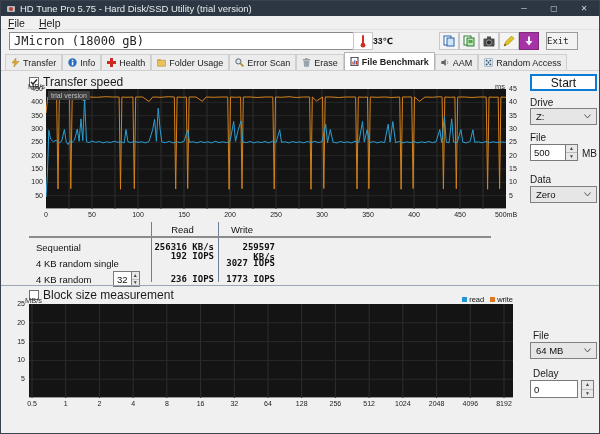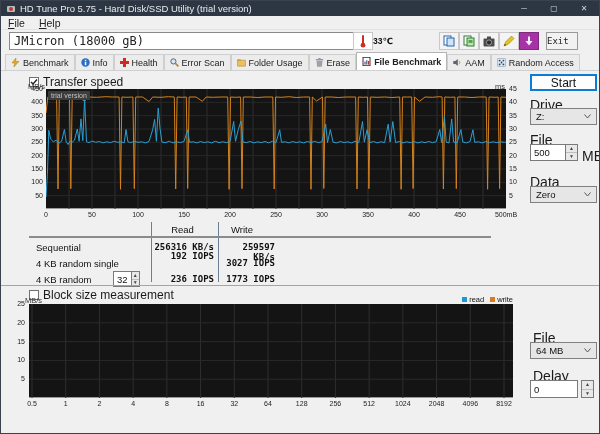--- a/index.html
+++ b/index.html
@@ -53,21 +53,21 @@
   .hline2{position:absolute;height:2px;background:#8b8b8b;}
   
   .spin{position:absolute;display:flex;}
   .spin .val{background:#fff;border:1px solid #7a7a7a;font-size:9.5px;display:flex;align-items:center;padding:0 3px;color:#111;flex:1;}
   .spin .arrows{width:12px;display:flex;flex-direction:column;border:1px solid #7a7a7a;border-left:none;}
   .spin .arrows div{flex:1;background:#e8e8e8;display:flex;align-items:center;justify-content:center;font-size:5px;color:#444;line-height:1;}
   .spin .arrows div:first-child{border-bottom:1px solid #bdbdbd;}
   .dd{position:absolute;background:#e6e6e6;border:1px solid #808080;font-size:9.5px;color:#111;
     display:flex;align-items:center;padding:0 5px;}
   .dd svg{margin-left:auto;}
-  .panel-label{position:absolute;font-size:14px;color:#1a1a1a;}
+  .panel-label{position:absolute;font-size:10px;color:#1a1a1a;}
   .start-btn{position:absolute;left:529px;top:3px;width:67px;height:17px;background:#fdfdfd;border:2px solid #0b7bd4;
     font-size:12px;color:#111;display:flex;align-items:center;justify-content:center;}
   .legend{position:absolute;left:430px;top:224px;width:82px;display:flex;justify-content:flex-end;gap:6px;
     font-size:7.5px;color:#111;align-items:center;}
   .legend .sq{width:5px;height:5px;display:inline-block;margin-right:2px;}
   .legend span{display:flex;align-items:center;}
 </style>
 </head>
 <body>
 
@@ -140,50 +140,50 @@
     <div class="exit-btn">
         <span>Exit</span>
       </div>
   </div>
 
   <div class="tabbar">
     <div class="tab">
       <svg width="9" height="9" viewBox="0 0 9 9">
           <polygon points="5,0 1,5 3.8,5 2.8,9 8,3.4 4.6,3.4" fill="#eda71c" stroke="#8a6a10" stroke-width="0.4"></polygon>
         </svg>
-      <span>Benchmark</span>
+      <span>Transfer</span>
       </div>
     <div class="tab">
       <svg width="9" height="9" viewBox="0 0 9 9">
           <circle cx="4.5" cy="4.5" r="4.2" fill="#2a6fc4"></circle>
           <rect x="3.8" y="1.8" width="1.5" height="1.5" fill="#fff"></rect>
           <rect x="3.8" y="4" width="1.5" height="3.2" fill="#fff"></rect>
         </svg>
       <span>Info</span>
       </div>
     <div class="tab">
       <svg width="9" height="9" viewBox="0 0 9 9">
           <rect x="3" y="0" width="3" height="9" fill="#cf2a20"></rect>
           <rect x="0" y="3" width="9" height="3" fill="#cf2a20"></rect>
         </svg>
       <span>Health</span>
       </div>
     <div class="tab">
       <svg width="9" height="9" viewBox="0 0 9 9">
+          <rect x="0.3" y="1.2" width="3.6" height="2" rx="0.5" fill="#d9a33c"></rect>
+          <rect x="0.3" y="2.2" width="8.4" height="6" rx="0.6" fill="#ecc05a" stroke="#a5792a" stroke-width="0.5"></rect>
+        </svg>
+      <span>Folder Usage</span>
+      </div>
+    <div class="tab">
+      <svg width="9" height="9" viewBox="0 0 9 9">
           <circle cx="3.4" cy="3.4" r="2.6" fill="#d8e6f2" stroke="#555" stroke-width="0.9"></circle>
           <line x1="5.4" y1="5.4" x2="8.4" y2="8.4" stroke="#b08830" stroke-width="1.6"></line>
         </svg>
       <span>Error Scan</span>
-      </div>
-    <div class="tab">
-      <svg width="9" height="9" viewBox="0 0 9 9">
-          <rect x="0.3" y="1.2" width="3.6" height="2" rx="0.5" fill="#d9a33c"></rect>
-          <rect x="0.3" y="2.2" width="8.4" height="6" rx="0.6" fill="#ecc05a" stroke="#a5792a" stroke-width="0.5"></rect>
-        </svg>
-      <span>Folder Usage</span>
       </div>
     <div class="tab">
       <svg width="9" height="9" viewBox="0 0 9 9">
           <rect x="3.4" y="0.2" width="2.2" height="1" fill="#7c8690"></rect>
           <rect x="0.8" y="1.2" width="7.4" height="1.1" fill="#7c8690"></rect>
           <polygon points="1.5,2.8 7.5,2.8 6.9,8.8 2.1,8.8" fill="#99a3ad"></polygon>
         </svg>
       <span>Erase</span>
       </div>
     <div class="tab active">

